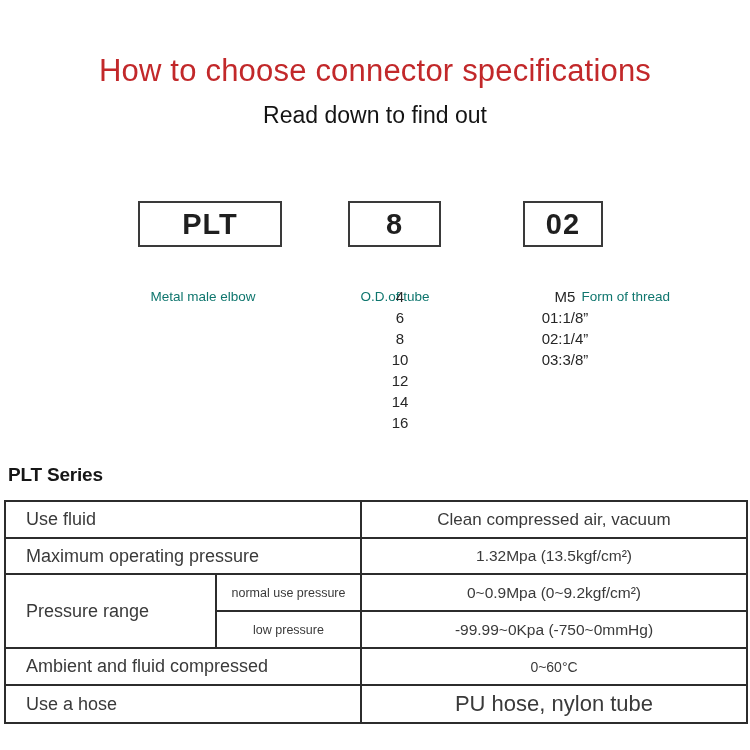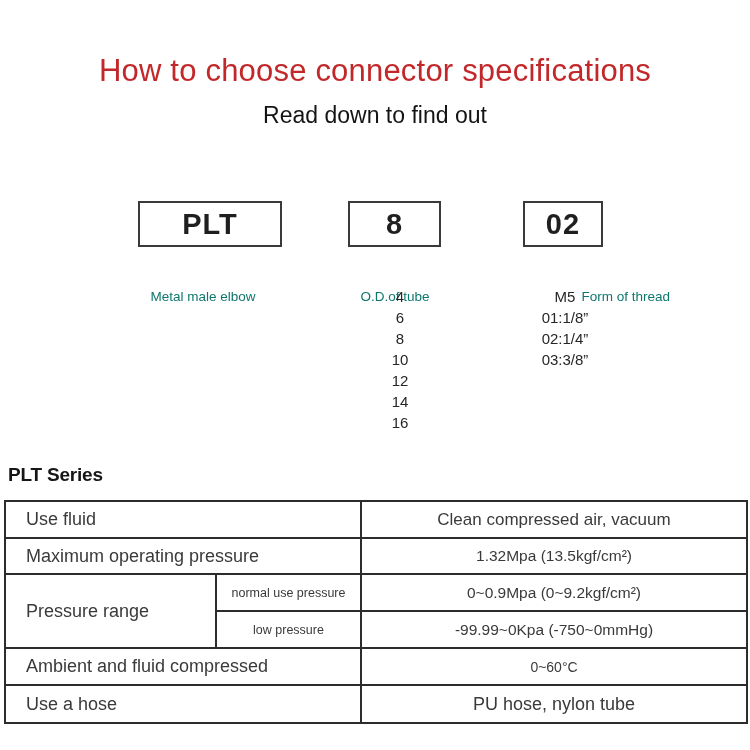--- a/index.html
+++ b/index.html
@@ -62,21 +62,21 @@
     vertical-align:middle;background:#fff;
     color:#3a3a3a;
   }
   td.rowlabel{font-size:18px;padding-left:20px;text-align:left;}
   td.sublabel{font-size:12.5px;text-align:center;color:#3f3f3f;}
   td.value{text-align:center;}
   td.beige{background:var(--table-beige);}
   .v-large{font-size:17px;}
   .v-med{font-size:15.5px;}
   .v-small{font-size:14px;}
-  .v-hose{font-size:18px;}
+  .v-hose{font-size:22px;}
   tr.r1{height:37px;} tr.r2{height:36px;} tr.r3{height:37px;}
   tr.r4{height:37px;} tr.r5{height:37px;} tr.r6{height:38px;}
 </style>
 </head>
 <body>
 
 <h1 class="page-title">How to choose connector specifications</h1>
 <h2 class="page-subtitle">Read down to find out</h2>
 
 <div id="box-plt" class="code-box">

